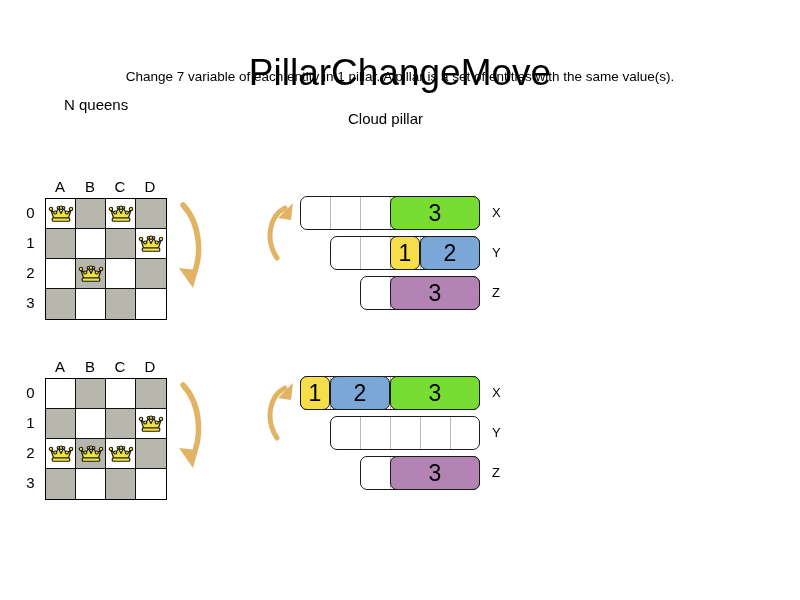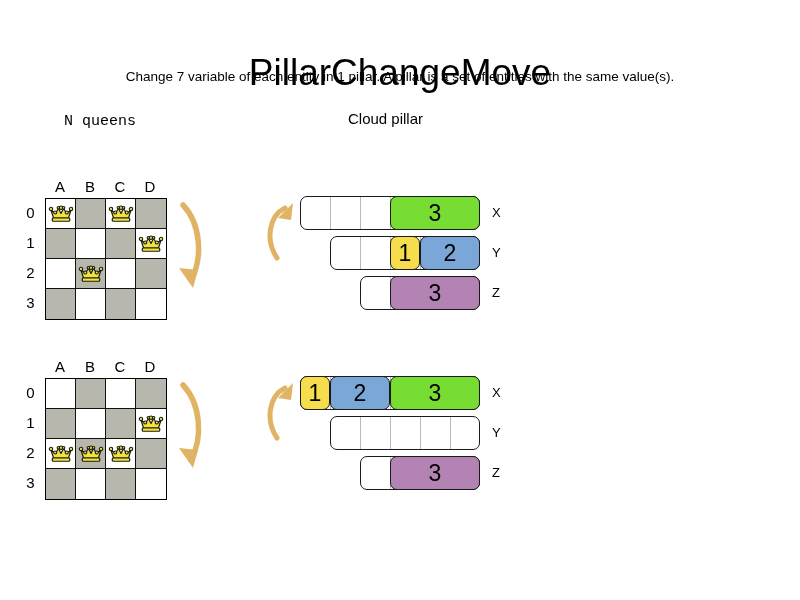--- a/index.html
+++ b/index.html
@@ -38,21 +38,21 @@
     line-height: 18px;
   }
 
   
   .section-heading {
     position: absolute;
     font-size: 15px;
     line-height: 18px;
     white-space: nowrap;
   }
-  #heading-nqueens { left: 64px; top: 113px; font-family: Liberation Mono, monospace; }
+  #heading-nqueens { left: 64px; top: 96px; }
   #heading-cloud   { left: 348px; top: 110px; }
 
   
   .board-block { position: absolute; }
   #board-block-top    { left: 22px; top: 178px; }
   #board-block-bottom { left: 22px; top: 358px; }
 
   .col-labels {
     position: absolute;
     left: 23px;

